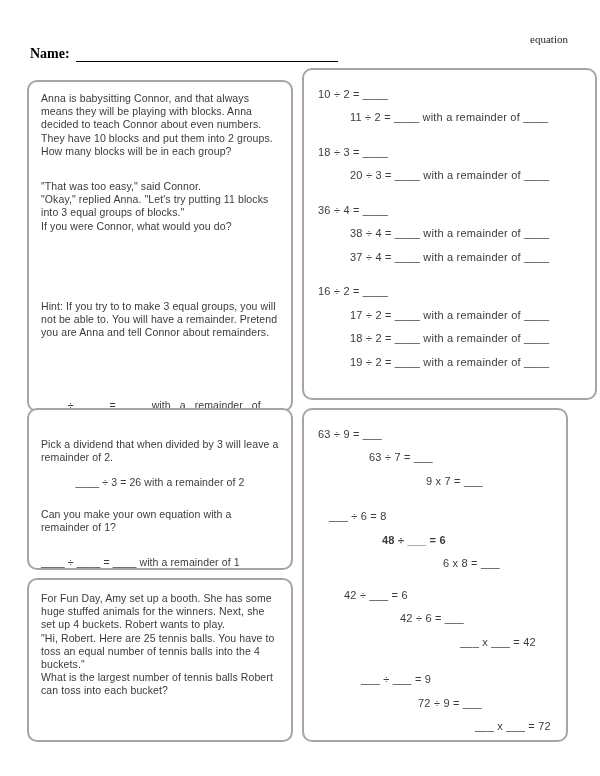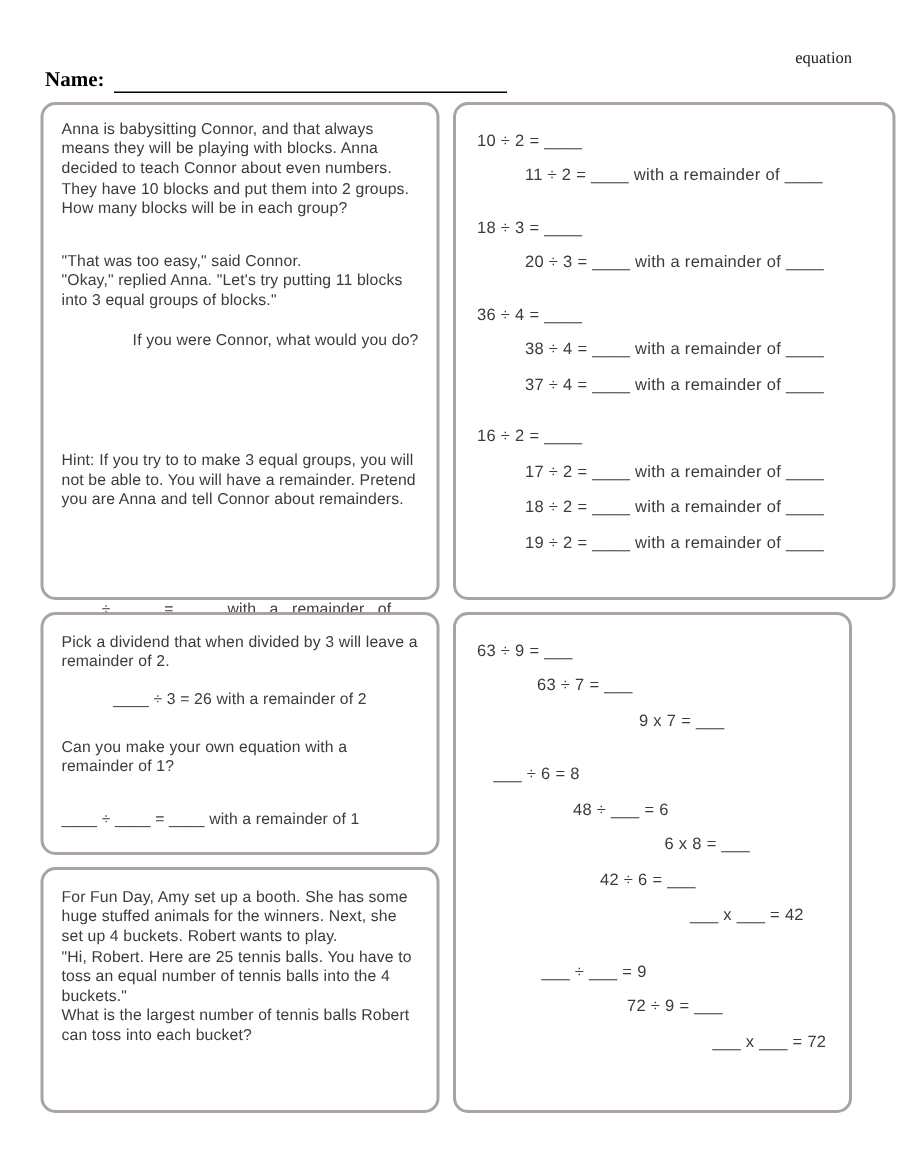--- a/index.html
+++ b/index.html
@@ -28,48 +28,48 @@
     margin-left:6px;
     vertical-align:bottom;
   }
   .box{
     position:absolute;
     box-sizing:border-box;
     border:2px solid #aba39f;
     border-radius:10px;
     background:#fff;
   }
-  #lbox1{left:27px;top:68px;width:266px;height:332px;padding:10px 12px;}
+  #lbox1{left:27px;top:80px;width:266px;height:332px;padding:10px 12px;}
   #rbox1{left:302px;top:68px;width:295px;height:332px;padding:4px 8px;}
-  #lbox2{left:27px;top:408px;width:266px;height:162px;padding:12px 12px;}
+  #lbox2{left:27px;top:408px;width:266px;height:162px;padding:28px 12px;}
   #lbox3{left:27px;top:578px;width:266px;height:164px;padding:12px 12px;}
   #rbox2{left:302px;top:408px;width:266px;height:334px;padding:4px 10px;}
   .wp{
     font-size:10.5px;line-height:13.2px;
     letter-spacing:0.1px;margin:0;
   }
   .eq-wide{word-spacing:6px;}
   .eqline{
     height:23.5px;display:flex;align-items:center;
     font-size:11px;letter-spacing:0.2px;white-space:pre;
   }
   .gap-s{margin-top:8px;}
   .gap-m{margin-top:11px;}
   .gap-l{margin-top:12px;}
   .gap-xl{margin-top:14px;}
   
   .ind0{margin-left:6px;}
   .ind1{margin-left:38px;}
   
-  .c0{margin-left:4px;}  .c1{margin-left:44px;text-align:right;}  .c2{margin-left:112px;}
-  .c3{margin-left:15px;} .c4{margin-left:68px;}  .c5{margin-left:129px;}
+  .c0{margin-left:4px;}  .c1{margin-left:55px;text-align:right;}  .c2{margin-left:112px;}
+  .c3{margin-left:15px;} .c4{margin-left:68px;font-weight:bold;}  .c5{margin-left:129px;}
   .c6{margin-left:30px;} .c7{margin-left:86px;}  .c8{margin-left:146px;}
   .c9{margin-left:47px;} .c10{margin-left:104px;}.c11{margin-left:161px;}
   .mt22{margin-top:22px;}
-  .mt13{margin-top:13px;text-align:right;}
+  .mt13{}
   .mt67{margin-top:67px;}
   .mt40{margin-top:60px;}
   .mt12{margin-top:12px;text-align:center;}
   .mt18{margin-top:18px;}
   .mt22b{margin-top:22px;}
 </style>
 </head>
 <body>
 
 <div class="brand">equation</div>
@@ -114,18 +114,19 @@
   <p class="wp">What is the largest number of tennis balls Robert can toss into each bucket?</p>
 </div>
 
 <div class="box" id="rbox2">
   <div class="eqline c0 gap-s">63 ÷ 9 = ___</div>
   <div class="eqline c1">63 ÷ 7 = ___</div>
   <div class="eqline c2">9 x 7 = ___</div>
   <div class="eqline c3 gap-l">___ ÷ 6 = 8</div>
   <div class="eqline c4">48 ÷ ___ = 6</div>
   <div class="eqline c5">6 x 8 = ___</div>
+  <div class="eqline c6 gap-s">42 ÷ ___ = 6</div>
   <div class="eqline c7">42 ÷ 6 = ___</div>
   <div class="eqline c8">___ x ___ = 42</div>
   <div class="eqline c9 gap-xl">___ ÷ ___ = 9</div>
   <div class="eqline c10">72 ÷ 9 = ___</div>
   <div class="eqline c11">___ x ___ = 72</div>
 </div>
 
 </body></html>

